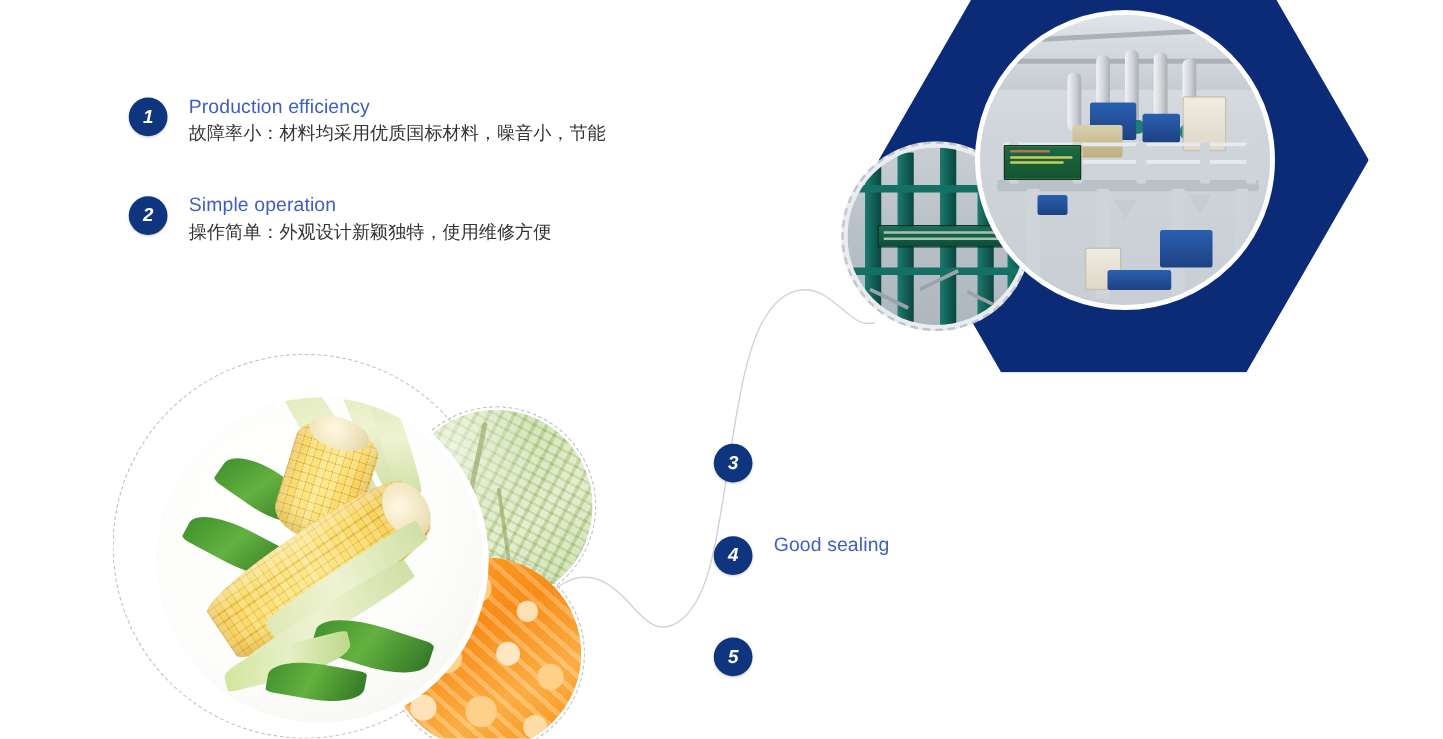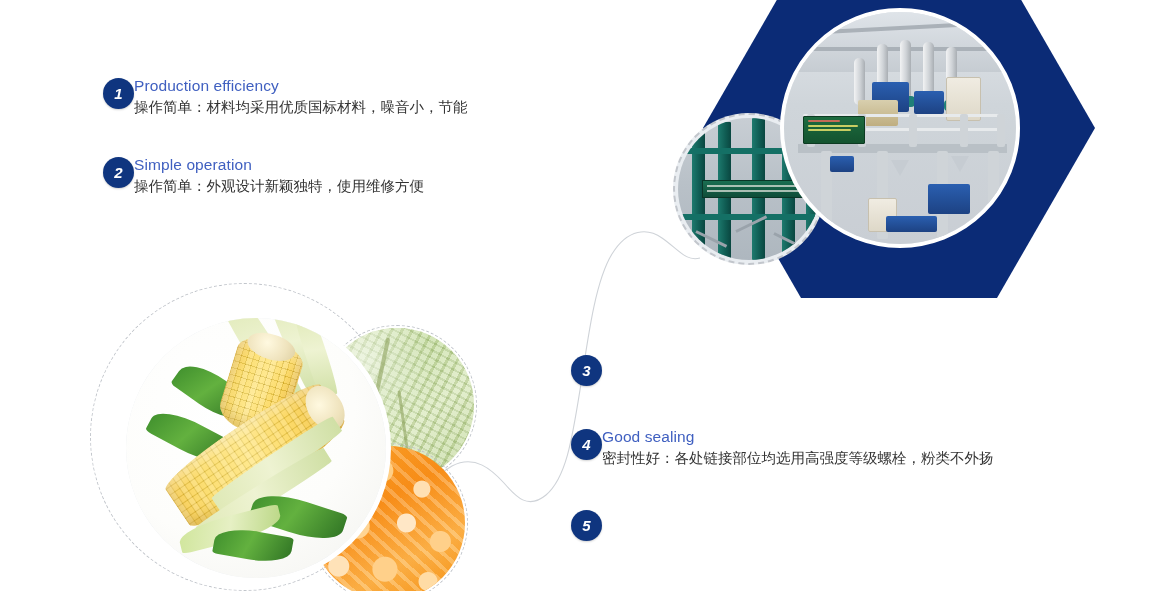--- a/index.html
+++ b/index.html
@@ -38,21 +38,21 @@
     font-style:italic;
     font-weight:700;
     display:flex;
     align-items:center;
     justify-content:center;
     flex:0 0 auto;
     margin-top:2px;
     box-shadow:0 1px 2px rgba(0,0,0,.18);
     line-height:1;
   }
-  .ftext{}
+  .ftext{margin-left:17px;}
   .fhead{
     color:#3f5fc0;
     font-size:15.5px;
     line-height:1.25;
     letter-spacing:.1px;
     white-space:nowrap;
   }
   .fsub{
     color:#333333;
     font-size:14.5px;
@@ -400,41 +400,40 @@
       <div class="leaf" style="left:48%;top:70%;width:36%;height:13%;transform:rotate(18deg);"></div>
       <div class="leaf pale" style="left:20%;top:76%;width:40%;height:10%;transform:rotate(-14deg);"></div>
       <div class="leaf" style="left:34%;top:82%;width:30%;height:11%;transform:rotate(10deg);"></div>
     </div>
   </div>
 
   <div class="feature" style="left:103px; top:76px;">
     <div class="badge">1</div>
     <div class="ftext">
       <div class="fhead">Production efficiency</div>
-      <div class="fsub">操作简单：材料均采用优质国标材料，噪音小，节能</div>
+      <div class="fsub">故障率小：材料均采用优质国标材料，噪音小，节能</div>
     </div>
   </div>
 
   <div class="feature" style="left:103px; top:155px;">
     <div class="badge">2</div>
     <div class="ftext">
       <div class="fhead">Simple operation</div>
       <div class="fsub">操作简单：外观设计新颖独特，使用维修方便</div>
     </div>
   </div>
 
   <div class="feature" style="left:571px; top:353px;">
     <div class="badge">3</div>
   </div>
 
   <div class="feature" style="left:571px; top:427px;">
     <div class="badge">4</div>
     <div class="ftext">
       <div class="fhead">Good sealing</div>
-      <div class="fsub">密封性好：各处链接部位均选用高强度等级螺栓，粉类不外扬</div>
     </div>
   </div>
 
   <div class="feature" style="left:571px; top:508px;">
     <div class="badge">5</div>
   </div>
 
 </div>
 
 </body></html>

